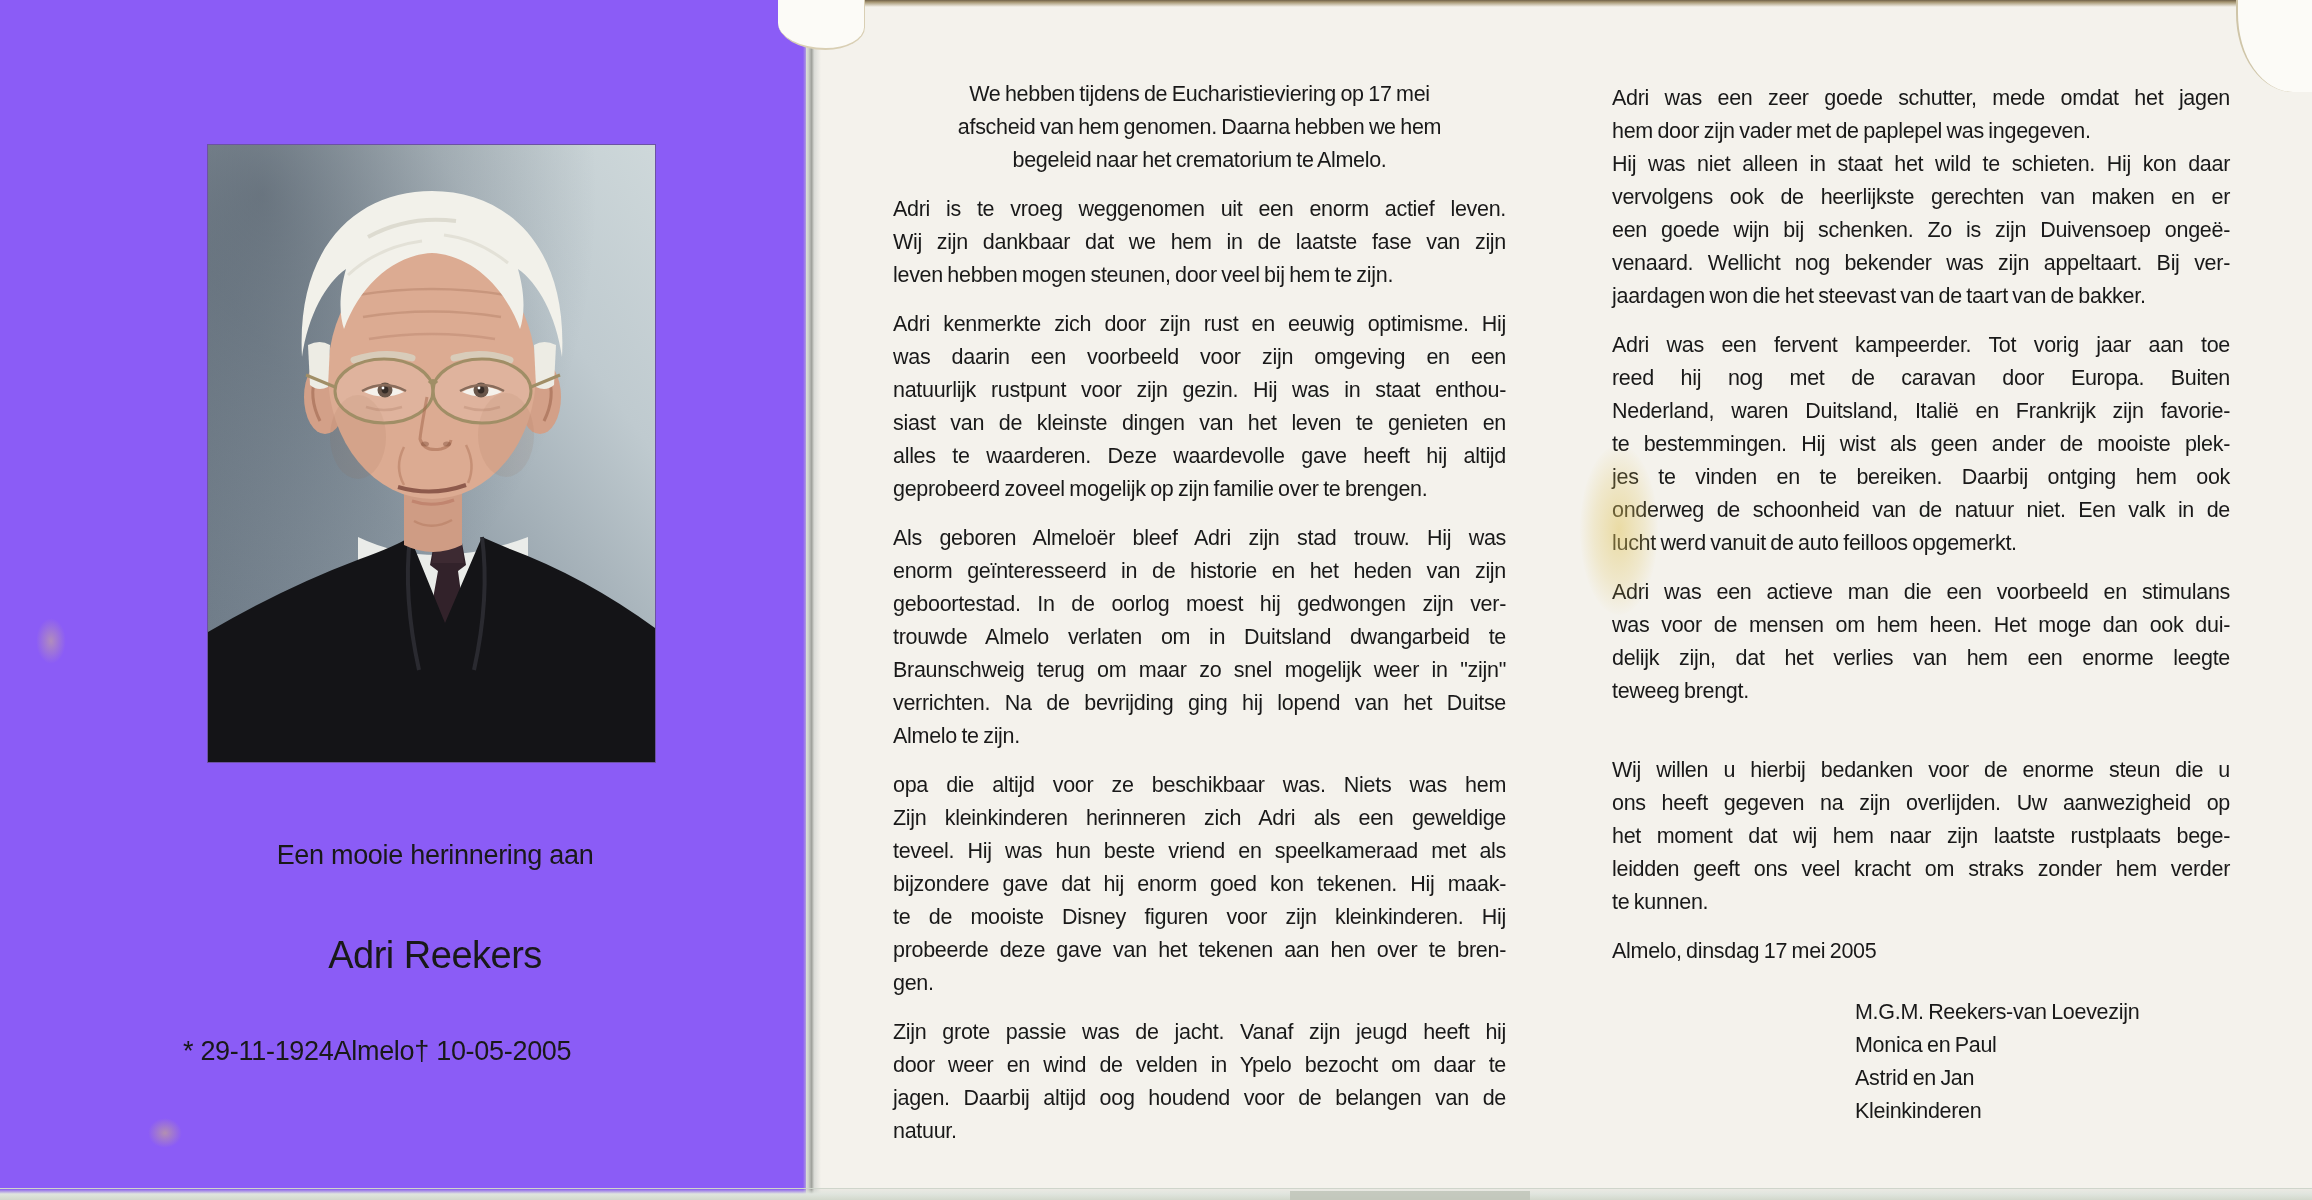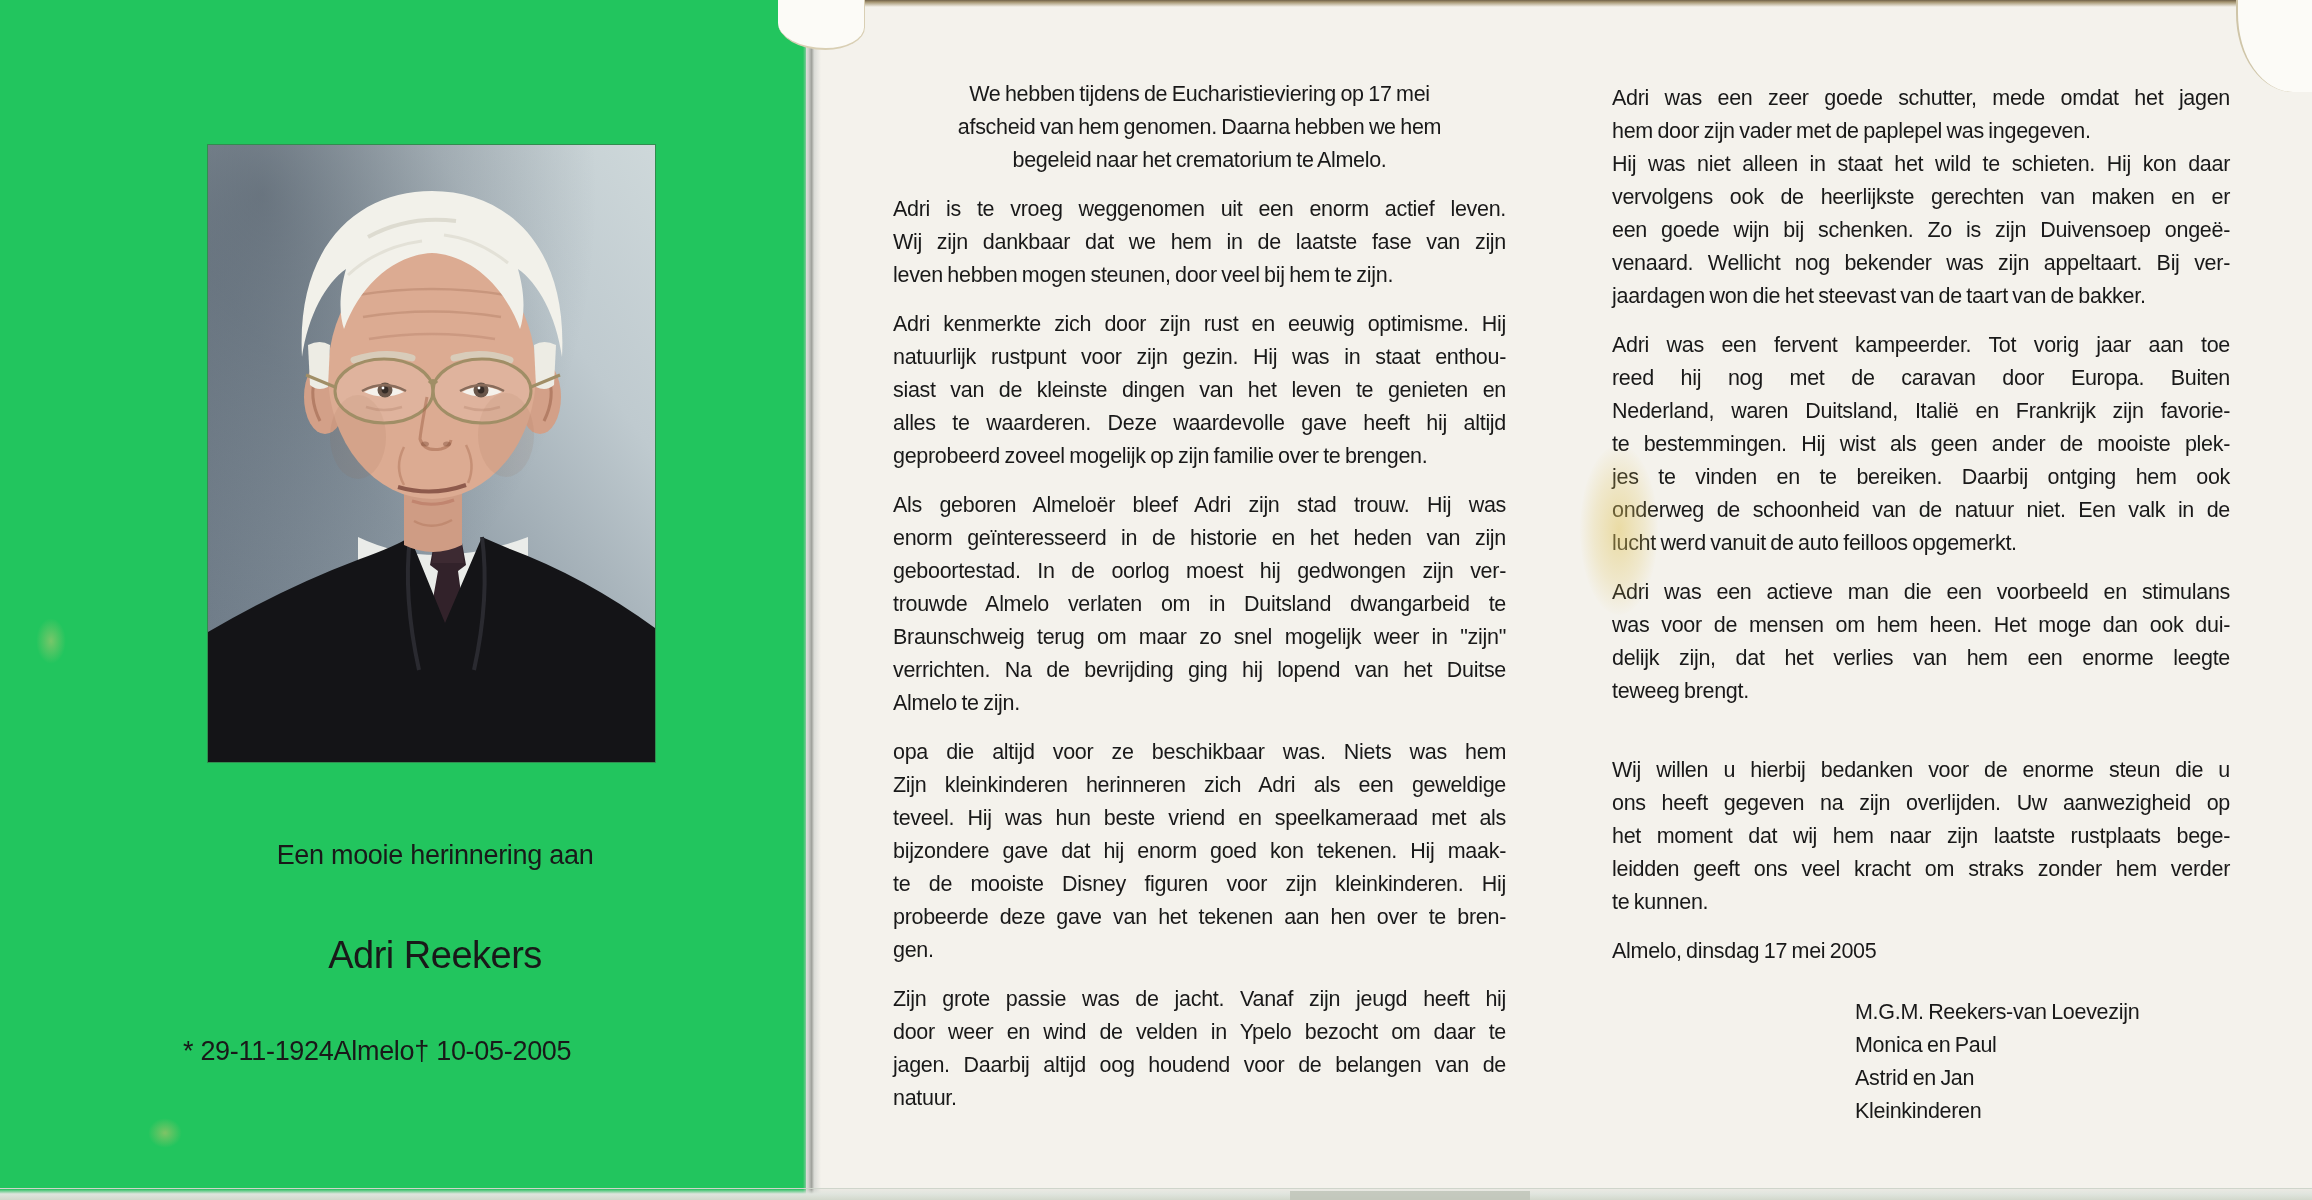--- a/index.html
+++ b/index.html
@@ -3,21 +3,21 @@
 <meta charset="utf-8">
 <style>
   html,body{margin:0;padding:0;background:#ffffff;}
   #canvas{
     position:relative;width:2312px;height:1200px;overflow:hidden;
     background:#f4f2ec;
     font-family:"Liberation Sans", sans-serif;
     color:#191919;
   }
   
-  .left-card{position:absolute;left:0;top:0;width:806px;height:1200px;background:#22c55e;}
+  .left-card{position:absolute;left:0;top:0;width:806px;height:1200px;background:#8b5cf6;}
   .right-card{position:absolute;left:820px;top:0;width:1492px;height:1200px;background:#f4f2ec;}
   
   .crease{position:absolute;top:0;left:803px;width:18px;height:1200px;
     background:linear-gradient(90deg,rgba(120,122,116,0) 0%,#cdcfca 30%,#9fa19b 48%,#dadbd6 62%,rgba(120,122,116,0) 100%);}
   
   .torn-top{position:absolute;left:850px;right:0;top:0;height:7px;
     background:linear-gradient(180deg,#6e6048 0px,#a3936f 2px,rgba(244,242,236,0) 7px);}
   .torn-blob{position:absolute;left:778px;top:0;width:86px;height:48px;background:#fcfbf7;
     border-radius:0 0 58% 70%;border-bottom:2px solid #d9cfb4;border-right:1px solid #d9cfb4;}
   .torn-corner{position:absolute;right:0;top:0;width:74px;height:92px;background:#fcfbf7;
@@ -169,20 +169,21 @@
         <div class="ln">afscheid van hem genomen. Daarna hebben we hem</div>
         <div class="ln nj">begeleid naar het crematorium te Almelo.</div>
       </div>
       <div class="para">
         <div class="ln">Adri is te vroeg weggenomen uit een enorm actief leven.</div>
         <div class="ln">Wij zijn dankbaar dat we hem in de laatste fase van zijn</div>
         <div class="ln nj">leven hebben mogen steunen, door veel bij hem te zijn.</div>
       </div>
       <div class="para">
         <div class="ln">Adri kenmerkte zich door zijn rust en eeuwig optimisme. Hij</div>
+        <div class="ln">was daarin een voorbeeld voor zijn omgeving en een</div>
         <div class="ln">natuurlijk rustpunt voor zijn gezin. Hij was in staat enthou-</div>
         <div class="ln">siast van de kleinste dingen van het leven te genieten en</div>
         <div class="ln">alles te waarderen. Deze waardevolle gave heeft hij altijd</div>
         <div class="ln nj">geprobeerd zoveel mogelijk op zijn familie over te brengen.</div>
       </div>
       <div class="para">
         <div class="ln">Als geboren Almeloër bleef Adri zijn stad trouw. Hij was</div>
         <div class="ln">enorm geïnteresseerd in de historie en het heden van zijn</div>
         <div class="ln">geboortestad. In de oorlog moest hij gedwongen zijn ver-</div>
         <div class="ln">trouwde Almelo verlaten om in Duitsland dwangarbeid te</div>

